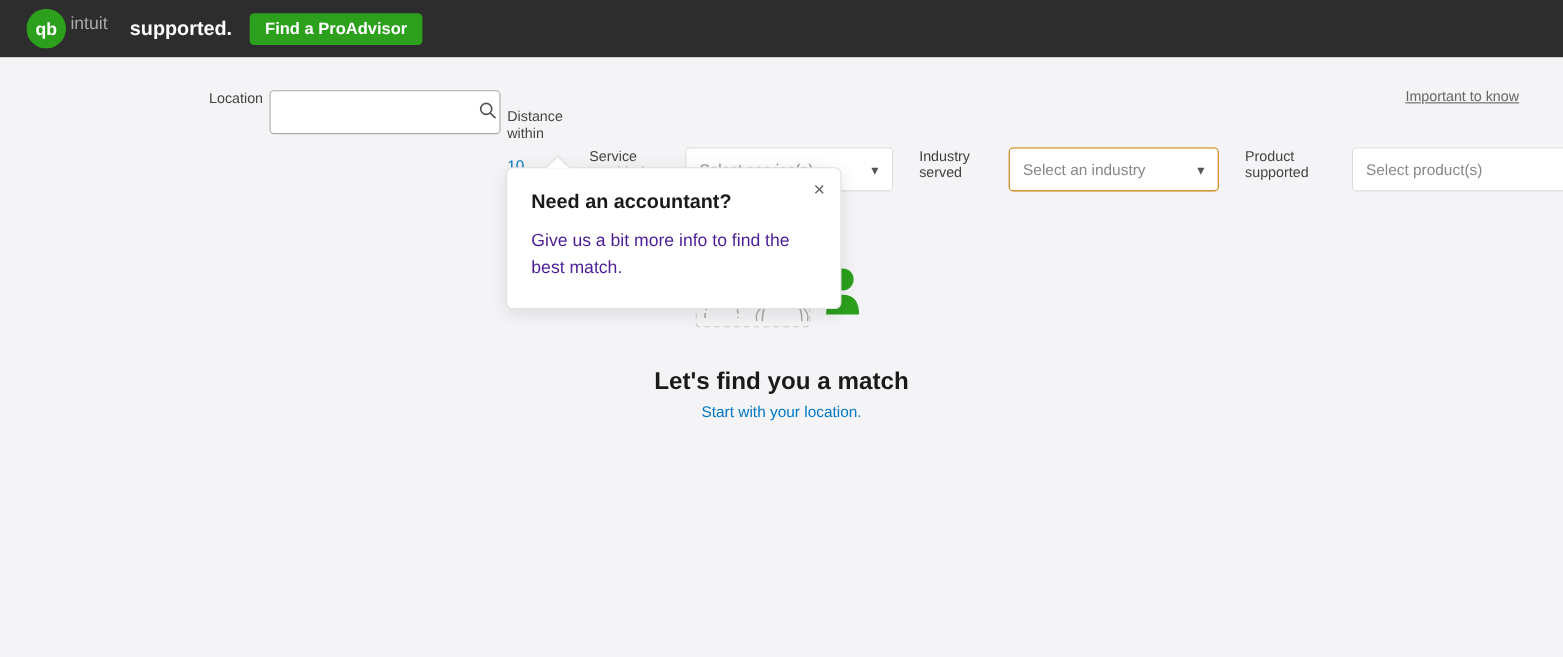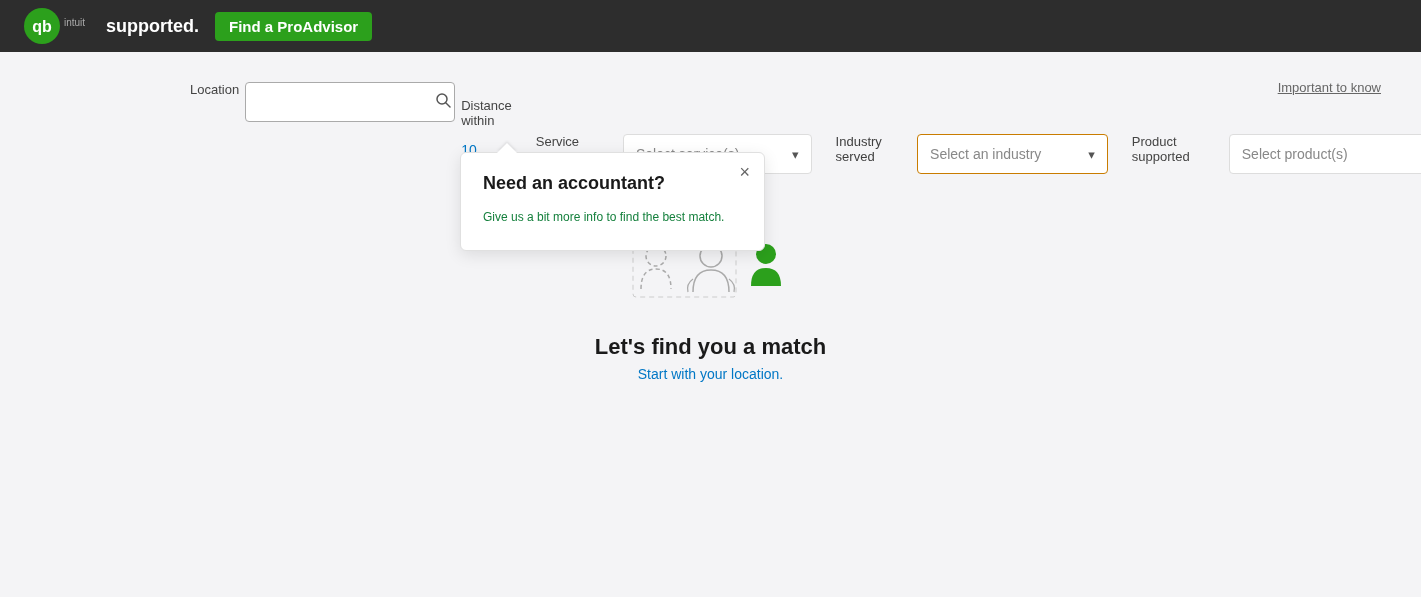--- a/index.html
+++ b/index.html
@@ -9,21 +9,21 @@
     .header {
       background: #2d2d2d;
       height: 52px;
       display: flex;
       align-items: center;
       padding: 0 24px;
     }
     .header-logo {
       display: flex;
       align-items: center;
-      gap: 6px;
+      gap: 18px;
     }
     .qb-icon {
       width: 36px;
       height: 36px;
     }
     .find-proadvisor-btn {
       background: #2ca01c;
       color: #fff;
       border: none;
       border-radius: 4px;
@@ -181,22 +181,22 @@
       cursor: pointer;
       line-height: 1;
     }
     .tooltip-title {
       font-size: 18px;
       font-weight: 600;
       color: #1a1a1a;
       margin-bottom: 14px;
     }
     .tooltip-body {
-      font-size: 12px;
-      color: #15803d;
+      font-size: 16px;
+      color: #4c1d95;
       line-height: 1.5;
     }
 
     
     .illustration-area {
       display: flex;
       flex-direction: column;
       align-items: center;
       margin-top: 60px;
       padding-bottom: 30px;
@@ -221,21 +221,21 @@
   </style>
 </head>
 <body>
 
 <header class="header">
   <div class="header-logo">
     <svg class="qb-icon" viewBox="0 0 36 36" xmlns="http://www.w3.org/2000/svg">
       <circle cx="18" cy="18" r="18" fill="#2ca01c"></circle>
       <text x="18" y="24" text-anchor="middle" font-size="16" font-weight="bold" fill="white" font-family="sans-serif">qb</text>
     </svg>
-    <span style="color:#aaa; font-size:10px; position:absolute; margin-left:40px; margin-top:-8px;">intuit</span>
+    <span style="color:#aaa; font-size:16px; position:absolute; margin-left:40px; margin-top:-8px;">intuit</span>
     <span style="color:#fff; font-size:18px; font-weight:600; margin-left:40px;">supported.</span>
   </div>
   <button class="find-proadvisor-btn">Find a ProAdvisor</button>
 </header>
 
 <div class="main">
 
   <span class="important-link">Important to know</span>
 
   <div class="filter-bar">

